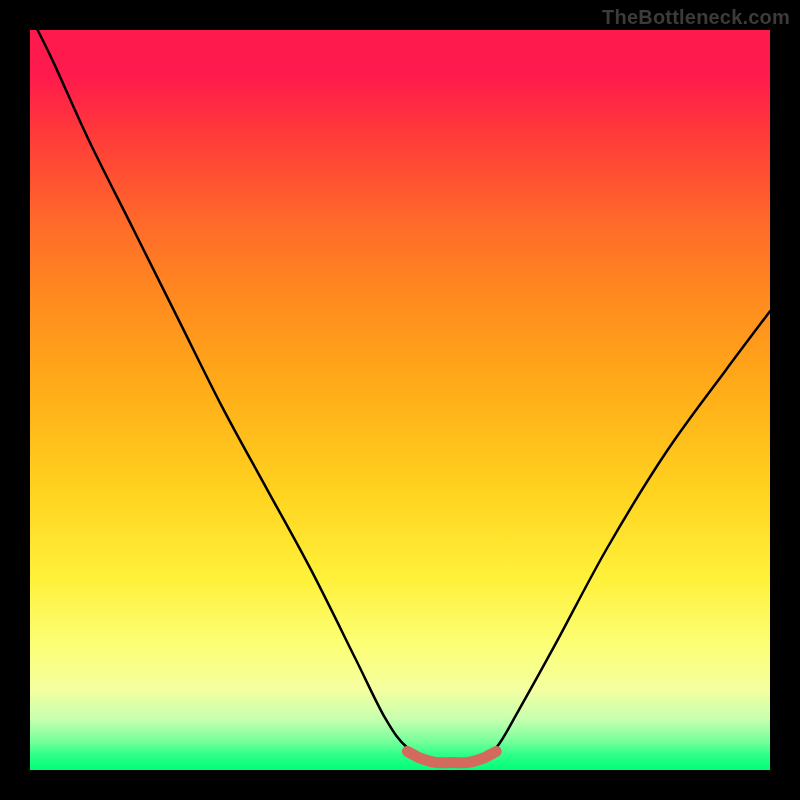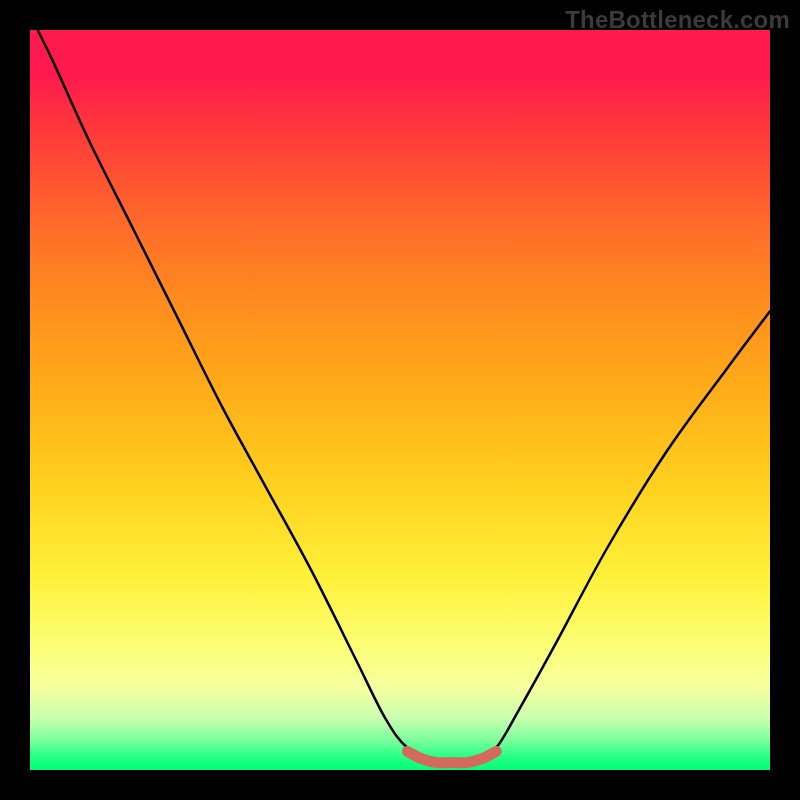--- a/index.html
+++ b/index.html
@@ -39,21 +39,21 @@
       #7bff9c 96%,
       #2cff88 98%,
       #00ff78 100%
     );
   }
   .watermark {
     position: absolute;
     top: 6px;
     right: 10px;
     color: #3b3b3b;
-    font-size: 24px;
+    font-size: 20px;
     font-weight: 600;
     letter-spacing: 0.2px;
     user-select: none;
   }
   svg.curve {
     position: absolute;
     left: 0;
     top: 0;
     width: 740px;
     height: 740px;

